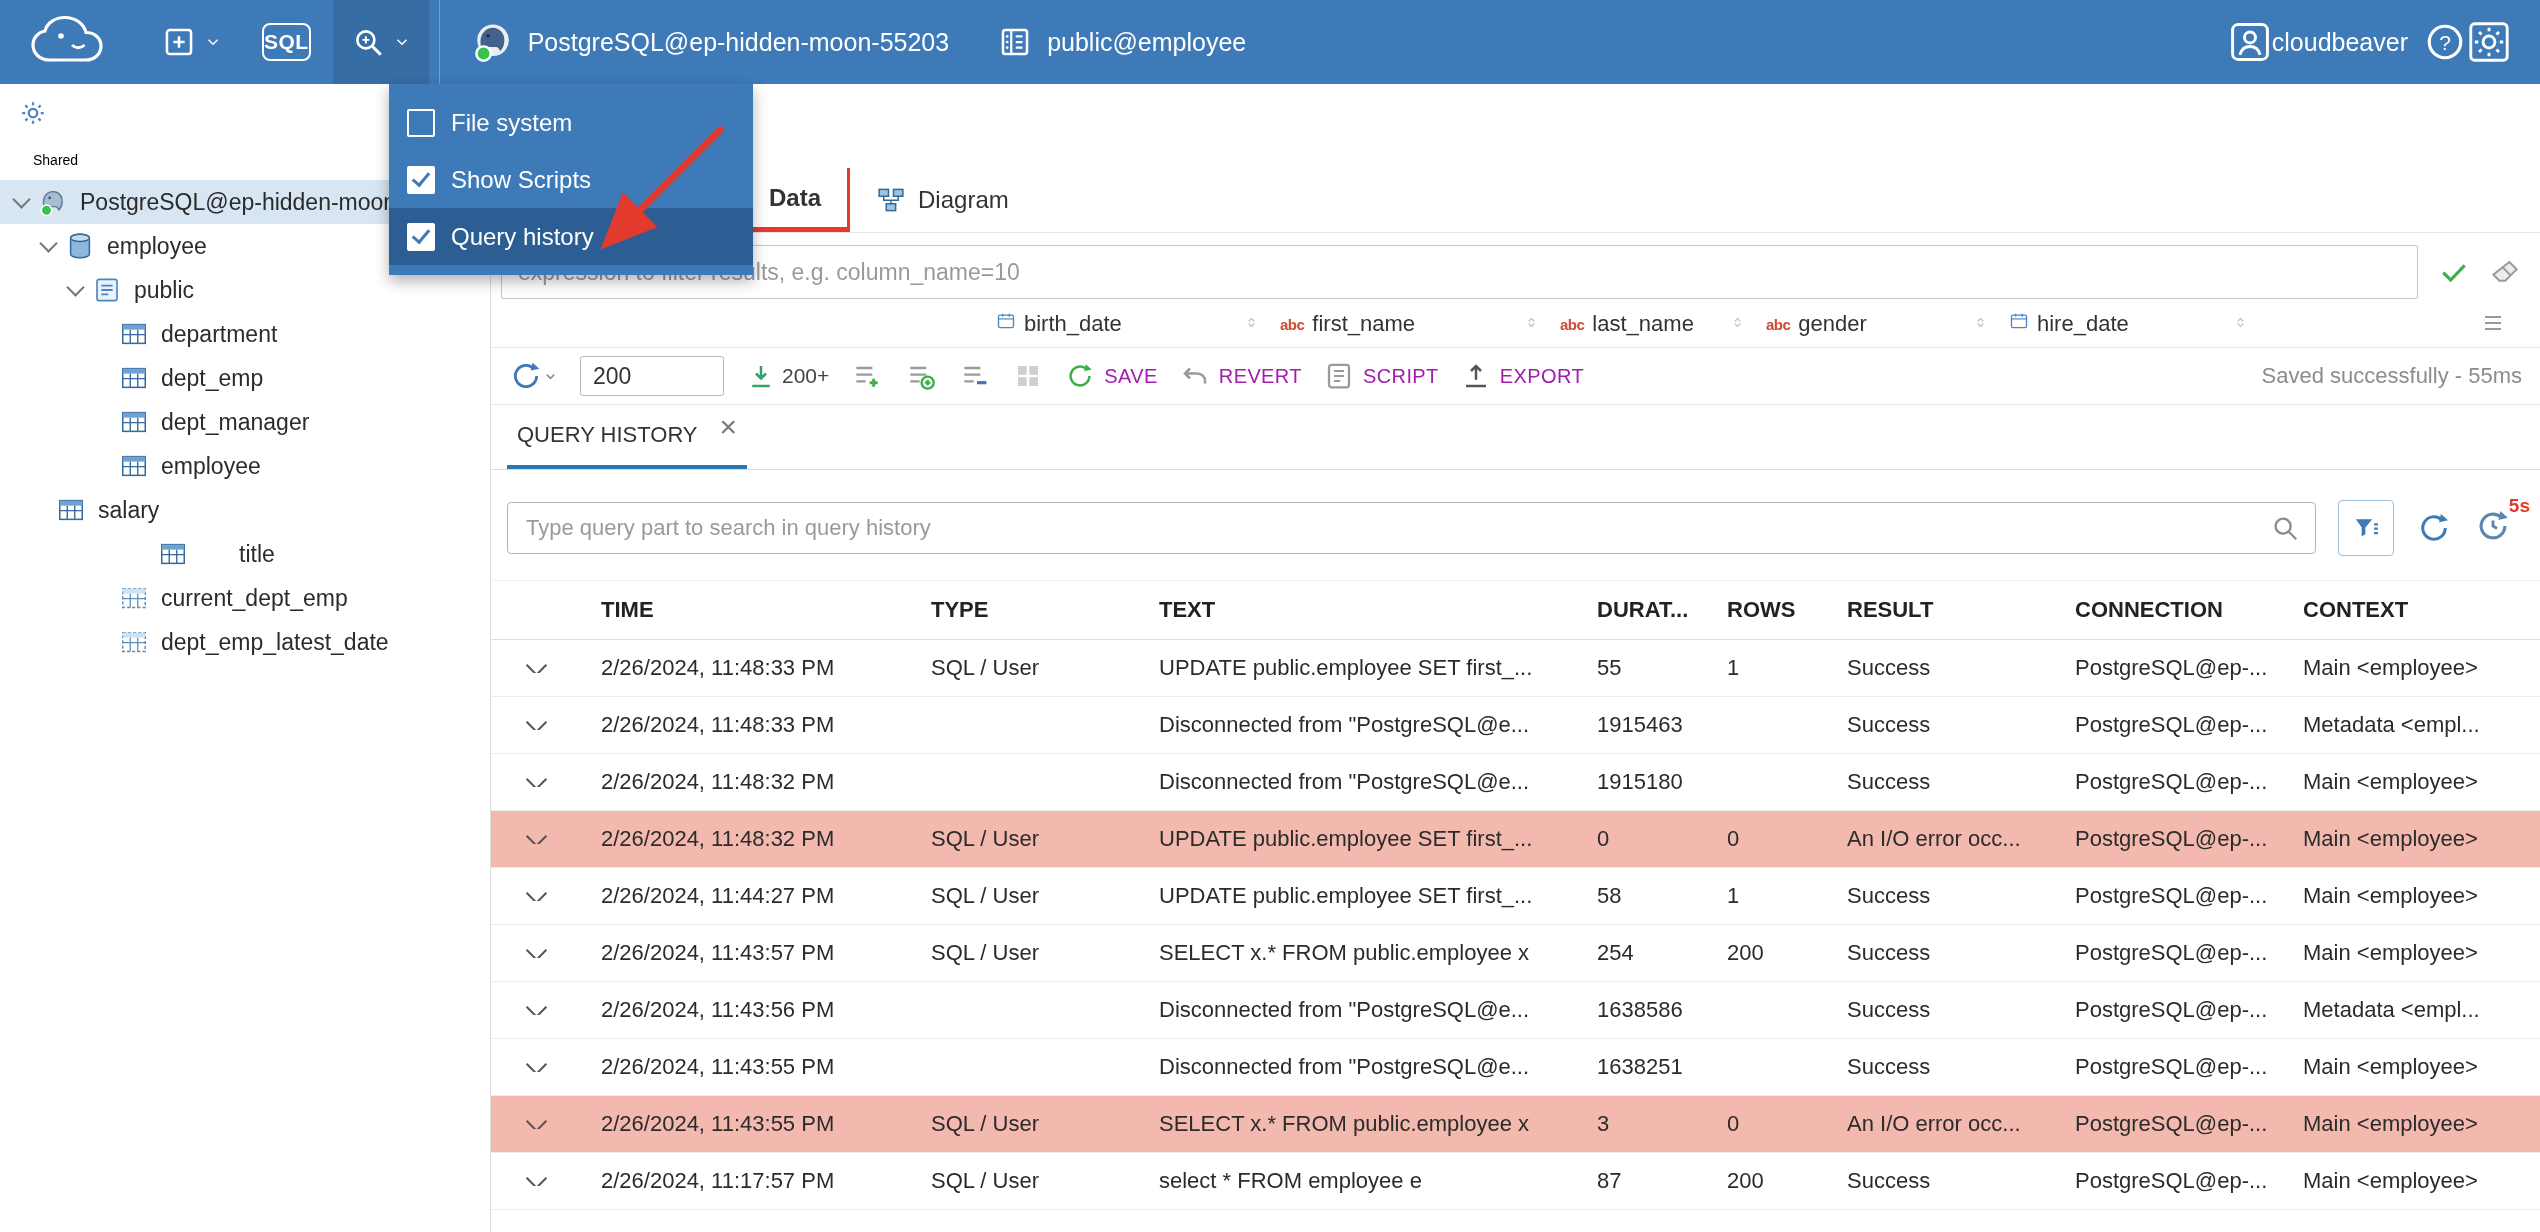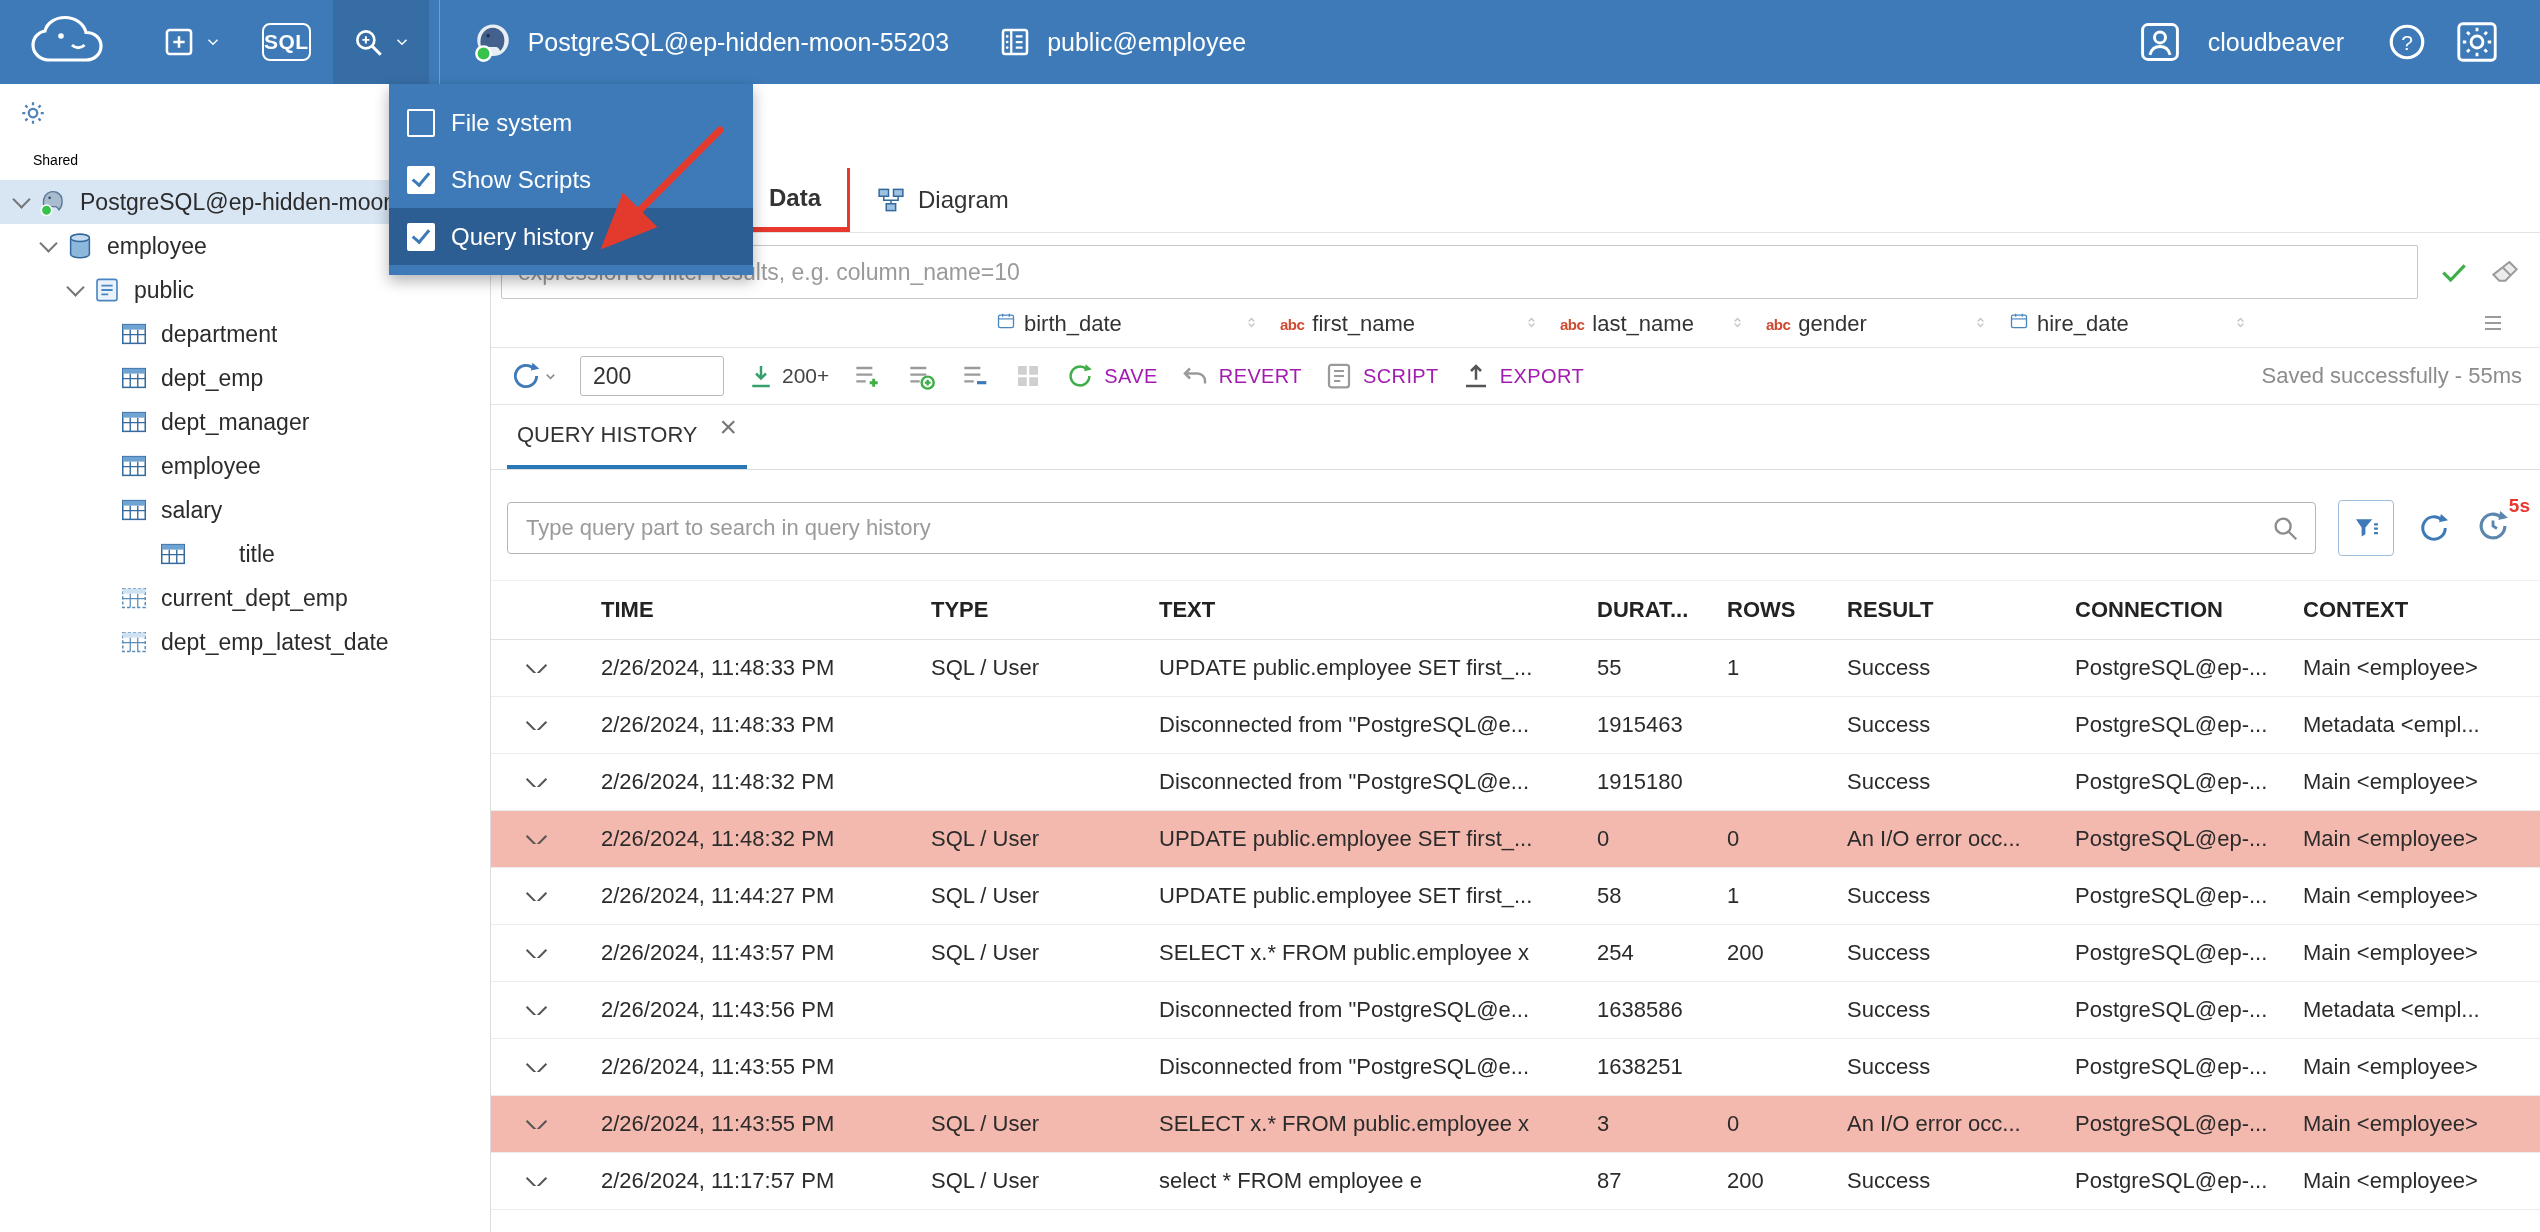--- a/index.html
+++ b/index.html
@@ -9,21 +9,21 @@
   
   .topbar{position:absolute;top:0;left:0;right:0;height:84px;background:#3d7ab7;
           display:flex;align-items:center;color:#fff;z-index:10;}
   .topbar svg{display:block;}
   .logo{margin:0 24px 0 22px;display:flex;align-items:center;}
   .tb-btn{display:flex;align-items:center;gap:8px;padding:0 18px;height:84px;cursor:pointer;margin:0 2px;}
   .tb-btn.open{background:rgba(0,0,0,.10);}
   .sqlbox{border:2px solid #fff;border-radius:8px;font-size:21px;font-weight:bold;padding:5px 0;letter-spacing:.5px;}
   .tb-divider{width:1px;height:84px;background:rgba(255,255,255,.28);margin:0 8px;}
   .tb-select{display:flex;align-items:center;gap:14px;padding:0 24px;font-size:25px;height:84px;cursor:pointer;white-space:nowrap;}
-  .tb-right{margin-left:auto;display:flex;align-items:center;gap:26px;padding-right:40px;font-size:25px;}
+  .tb-right{margin-left:auto;display:flex;align-items:center;padding-right:28px;font-size:25px;}
   .conn-icon{position:relative;width:42px;height:42px;}
 
   
   .sidebar{position:absolute;top:84px;left:0;width:490px;bottom:0;background:#fff;border-right:1px solid #ddd;z-index:5;}
   .sb-icons{display:flex;align-items:center;height:58px;padding:0 18px;gap:22px;}
   .sb-icons .spacer{flex:1;}
   .sb-section{font-size:14px;color:#000000;padding:10px 0 12px 33px;}
   .tree-item{display:flex;align-items:center;height:44px;font-size:23px;color:#2b2b2b;white-space:nowrap;cursor:pointer;}
   .tree-item.selected{background:#d8e5f3;}
   .chev-gutter{width:30px;display:flex;justify-content:center;flex:none;}
@@ -256,21 +256,21 @@
         </div>
         <div class="tree-item" style="padding-left: 87px;">
           <span class="chev-gutter"></span>
           <span class="tree-icon"><svg viewBox="0 0 24 24">
               <rect x="3" y="4.5" width="18" height="15" fill="#fff" stroke="#35699c" stroke-width="1.2"></rect>
               <rect x="3" y="4.5" width="18" height="4" fill="#6fa3d2"></rect>
               <path d="M3 12.5h18M9 8.5v11M15 8.5v11" stroke="#35699c" stroke-width="1.1" fill="none"></path>
             </svg></span>
           <span class="tree-label">employee</span>
         </div>
-        <div class="tree-item" style="padding-left: 87px;">
+        <div class="tree-item" style=" margin-left: 24px;">
           <span class="chev-gutter"></span>
           <span class="tree-icon"><svg viewBox="0 0 24 24">
               <rect x="3" y="4.5" width="18" height="15" fill="#fff" stroke="#35699c" stroke-width="1.2"></rect>
               <rect x="3" y="4.5" width="18" height="4" fill="#6fa3d2"></rect>
               <path d="M3 12.5h18M9 8.5v11M15 8.5v11" stroke="#35699c" stroke-width="1.1" fill="none"></path>
             </svg></span>
           <span class="tree-label">salary</span>
         </div>
         <div class="tree-item" style="padding-left: 87px; gap: 39px;">
           <span class="chev-gutter"></span>

